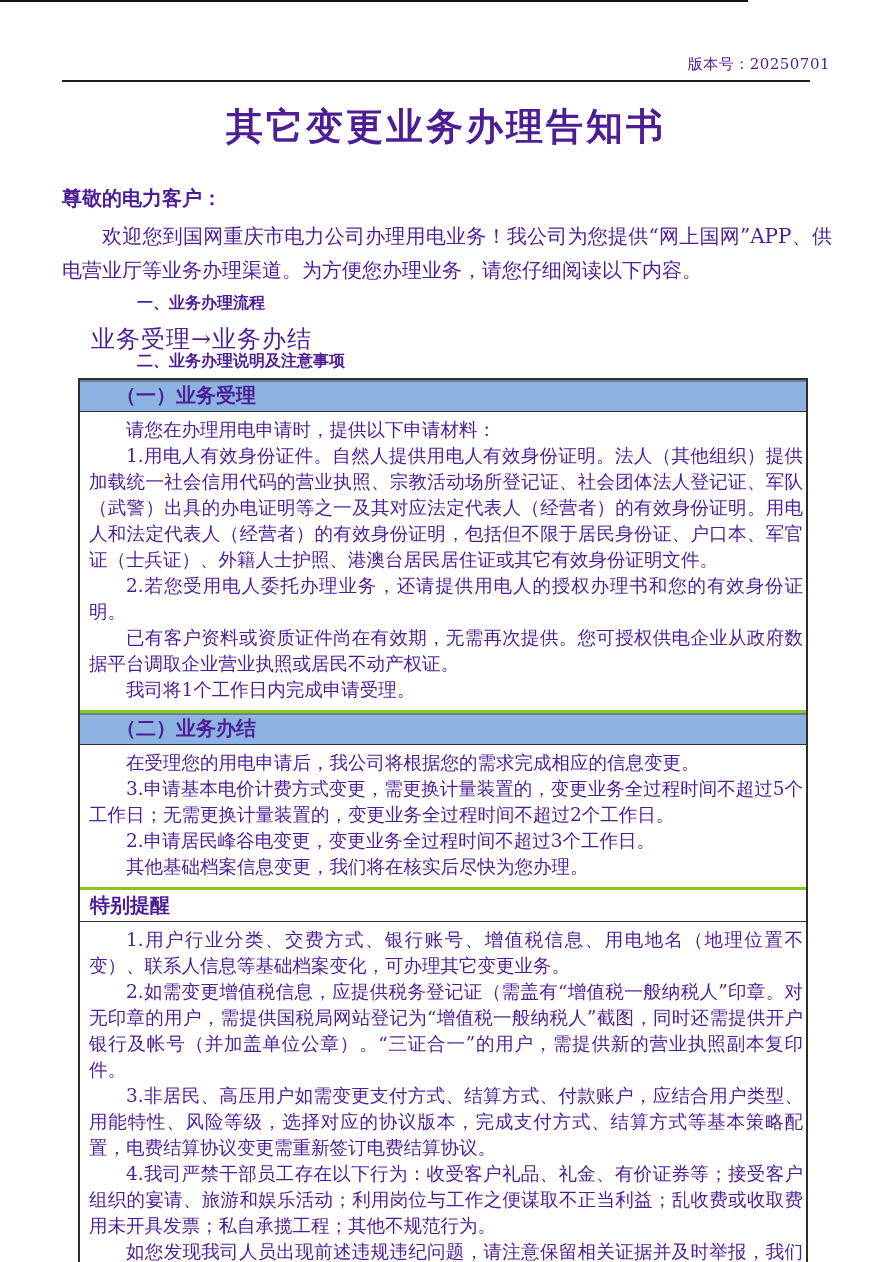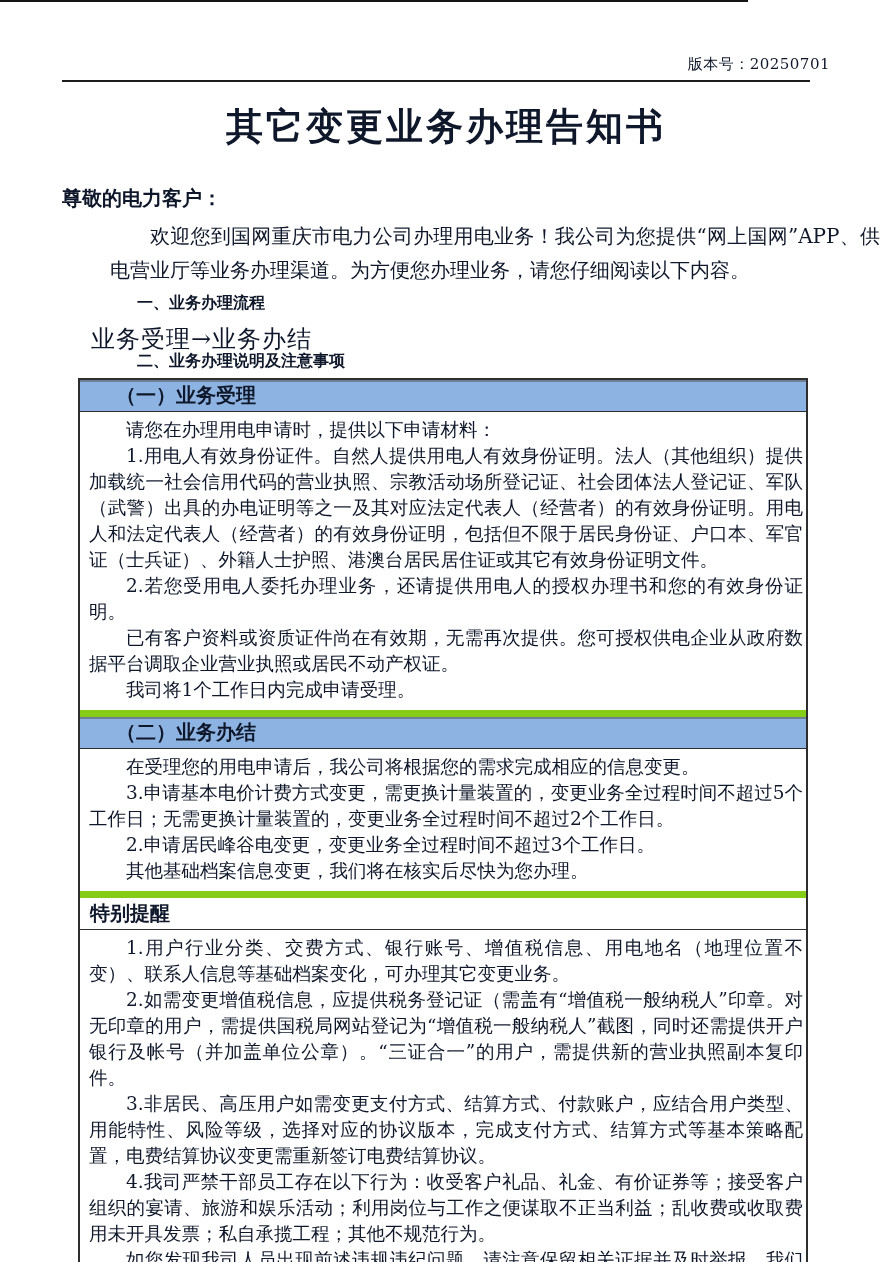--- a/index.html
+++ b/index.html
@@ -1,21 +1,21 @@
 <!DOCTYPE html>
 <html><head>
 <meta charset="utf-8">
 <style>
   html,body { margin:0; padding:0; background:#ffffff; }
   .page {
     position:relative;
     width:892px; height:1262px;
     background:#ffffff;
     font-family:"DejaVu Serif","Liberation Serif",serif;
-    color:#0f172a;
+    color:#4c1d95;
     overflow:hidden;
   }
   .top-edge {
     position:absolute; top:0; left:0;
     width:748px; height:2px; background:#141414;
   }
   .version {
     position:absolute; top:55px; right:62px;
     font-size:15px; letter-spacing:0.5px;
   }
@@ -28,41 +28,41 @@
     text-align:center;
     font-size:37px; font-weight:bold; letter-spacing:3px;
   }
   .salutation {
     position:absolute; top:185px; left:62px;
     font-size:20px; font-weight:bold;text-align:right;
   }
   .intro {
     position:absolute; top:219px; left:62px; width:770px;
     font-size:20px; line-height:34px;
-    text-align:justify; text-indent:2em;margin-left:48px;
+    text-align:justify; text-indent:2em;
   }
   .h-num {
     position:absolute; left:137px;
     font-size:16px; font-weight:bold;
     font-family:"DejaVu Sans","Liberation Sans",sans-serif;
     white-space:nowrap;
   }
   .h1 { top:293px; }
   .h2 { top:351px;font-family:Liberation Serif, serif; }
   .flow {
     position:absolute; top:323px; left:91px;
     font-size:24px; letter-spacing:1px; white-space:nowrap;
   }
   .notice-table {
     position:absolute; top:378px; left:78px; width:730px;
     border:2px solid #2e2e2e;
     box-sizing:border-box;
     background:#ffffff;
   }
-  .sec { border-top:7px solid #84cc16; }
+  .sec { border-top:3px solid #84cc16; }
   .sec:first-child { border-top:none; }
   .sec-header {
     padding:2px 10px 3px 10px;
     font-size:20px; font-weight:bold;
     border-bottom:1px solid #2e2e2e;
     line-height:26px;
   }
   .sec-header.blue {
     background:#8DB3E2;
     box-shadow: inset 0 2px 0 #6d8096;

